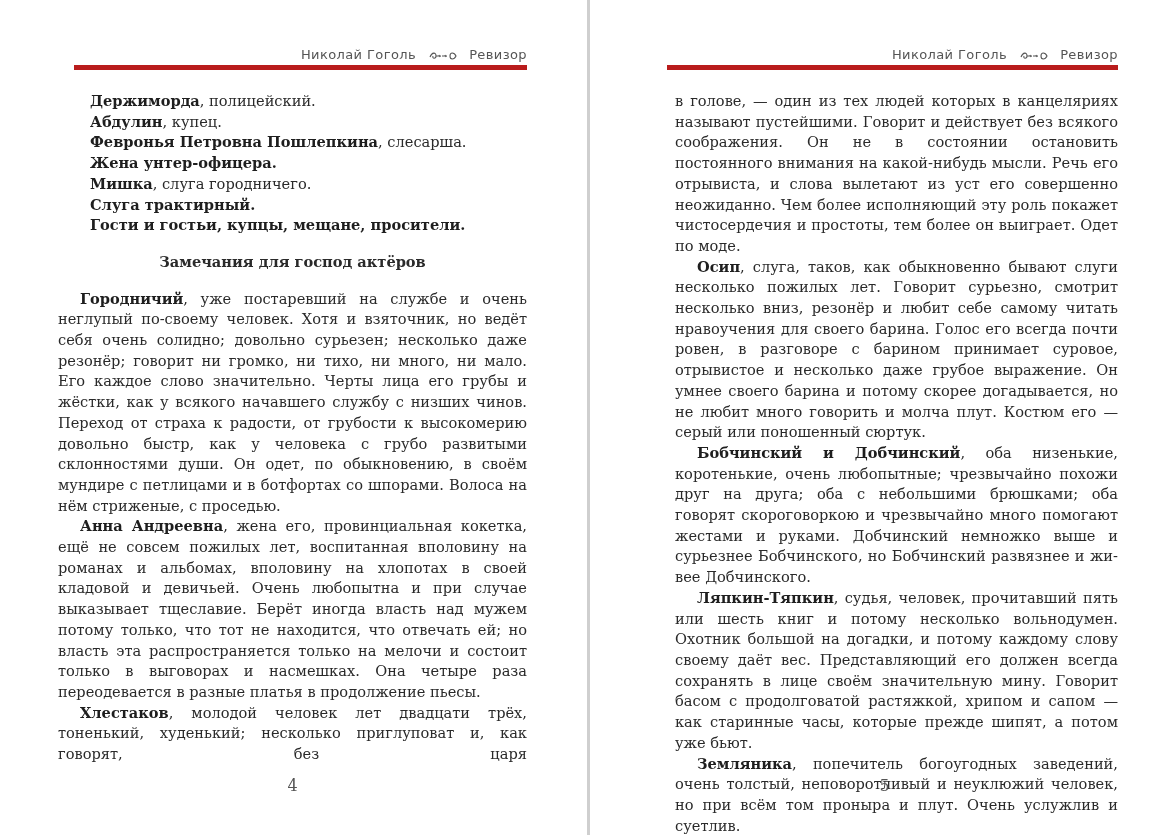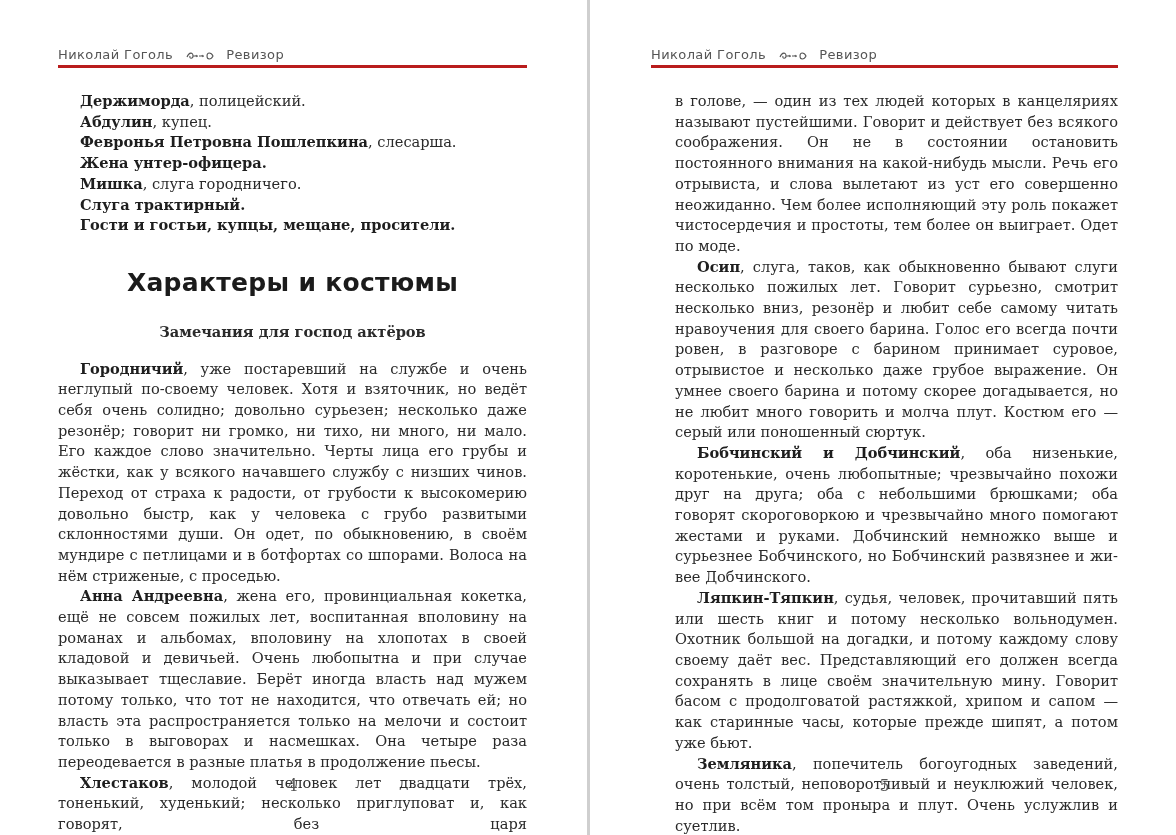--- a/index.html
+++ b/index.html
@@ -3,36 +3,36 @@
 <meta charset="utf-8">
 <style>
   html, body { margin: 0; padding: 0; background: #ffffff; }
   body { width: 1176px; height: 835px; position: relative; overflow: hidden; }
   .spread { position: absolute; left: 0; top: 0; width: 1176px; height: 835px; background: #fff; }
   .spine { position: absolute; left: 587px; top: 0; width: 3px; height: 835px; background: #cfcfcf; }
   .page { position: absolute; top: 0; height: 835px; }
   .page.left { left: 58px; width: 469px; }
   .page.right { left: 651px; width: 467px; }
   .running-head {
-    position: absolute; top: 46px; left: 0; right: 0; height: 19px;
-    border-bottom: 3px solid #b91c1c;
-    text-align: left;
+    position: absolute; top: 46px; left: 16px; right: 0; height: 19px;
+    border-bottom: 5px solid #b91c1c;
+    text-align: right;
     font-family: "DejaVu Sans", sans-serif; font-size: 13px; letter-spacing: 0.4px;
     color: #555; line-height: 18px;
   }
   .running-head .orn { display: inline-block; margin: 0 7px; vertical-align: middle; }
   .running-head .orn svg { display: block; }
   .body {
     position: absolute; left: 0; right: 0;
     font-family: "DejaVu Serif", serif; font-size: 14.6px; line-height: 20.7px;
     color: #2a2a2a; text-align: justify; hyphens: manual;
   }
   .left .body { top: 91px; }
   .right .body { top: 91px; margin-left: 24px; }
-  .cast { margin: 0 0 0 22px; text-align: left; }
+  .cast { margin: 0 0 0 32px; text-align: left; }
   .cast div { line-height: 20.7px; }
   b, .b { font-weight: bold; color: #1e1e1e; }
   .chapter {
     font-family: "DejaVu Sans", sans-serif; font-weight: bold; font-size: 25px;
     text-align: center; color: #1b1b1b; margin: 32px 0 24px; line-height: 30px; letter-spacing: 0.3px;
   }
   .subtitle { text-align: center; font-weight: bold; margin: 16px; line-height: 20.7px; }
   p { margin: 0; text-indent: 22px; }
   p.cont { text-indent: 0; }
   .folio {
@@ -61,21 +61,20 @@
       <div class="cast">
         <div><b>Держиморда</b><span>, полицейский.</span></div>
         <div><b>Абдулин</b><span>, купец.</span></div>
         <div><b>Февронья Петровна Пошлепкина</b><span>, слесарша.</span></div>
         <div><b>Жена унтер-офицера.</b><span></span></div>
         <div><b>Мишка</b><span>, слуга городничего.</span></div>
         <div><b>Слуга трактирный.</b><span></span></div>
         <div><b>Гости и гостьи, купцы, мещане, просители.</b><span></span></div>
       </div>
 
-      <div class="chapter">Характеры и костюмы</div>
       <div class="subtitle">Замечания для господ актёров</div>
 
       <p><b>Городничий</b><span>, уже постаревший на службе и очень неглупый по-своему человек. Хотя и взяточник, но ведёт себя очень солид­но; довольно сурьезен; несколько даже резонёр; говорит ни гром­ко, ни тихо, ни много, ни мало. Его каждое слово значительно. Черты лица его грубы и жёстки, как у всякого начавшего службу с низших чинов. Переход от страха к радости, от грубости к вы­сокомерию довольно быстр, как у человека с грубо развитыми склонностями души. Он одет, по обыкновению, в своём мундире с петлицами и в ботфортах со шпорами. Волоса на нём стриже­ные, с проседью.</span></p>
       <p><b>Анна Андреевна</b><span>, жена его, провинциальная кокетка, ещё не совсем пожилых лет, воспитанная вполовину на романах и альбомах, вполовину на хлопотах в своей кладовой и девичь­ей. Очень любопытна и при случае выказывает тщеславие. Берёт иногда власть над мужем потому только, что тот не находится, что отвечать ей; но власть эта распространяется только на мело­чи и состоит только в выговорах и насмешках. Она четыре раза переодевается в разные платья в продолжение пьесы.</span></p>
       <p style="text-align-last: justify;"><b>Хлестаков</b><span>, молодой человек лет двадцати трёх, тоненький, худенький; несколько приглуповат и, как говорят, без царя</span></p>
     </div>
 
     <div class="folio">4</div>
   </div>
 

